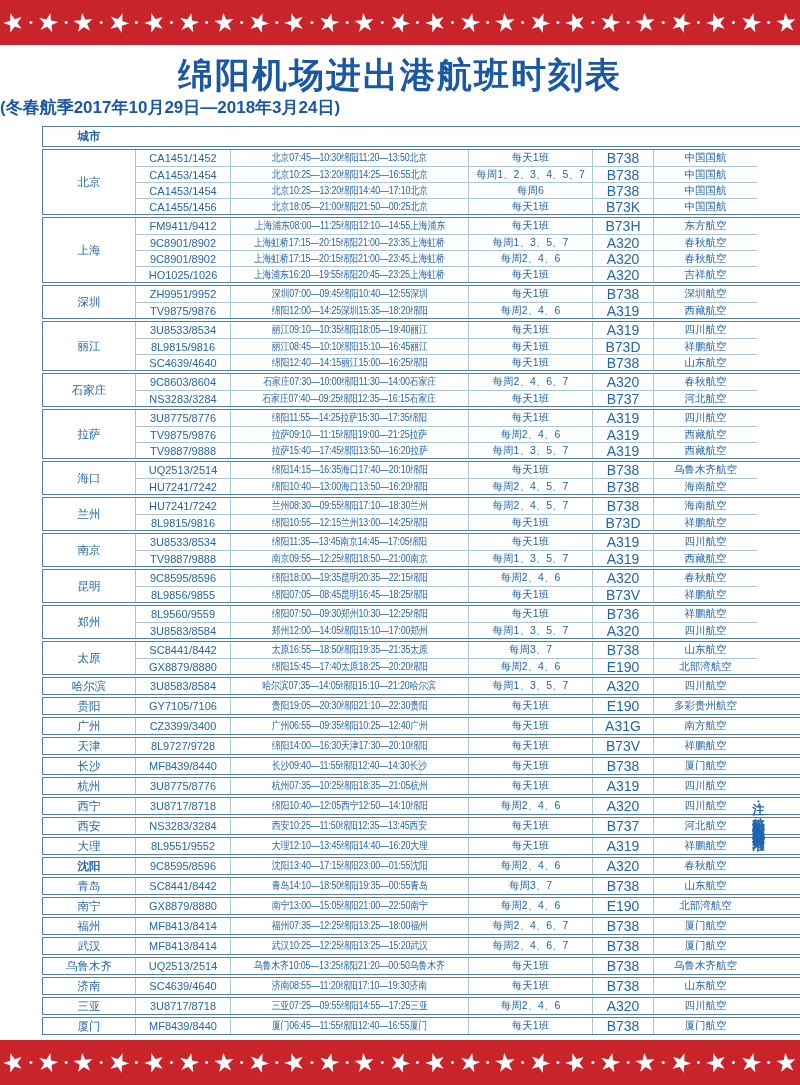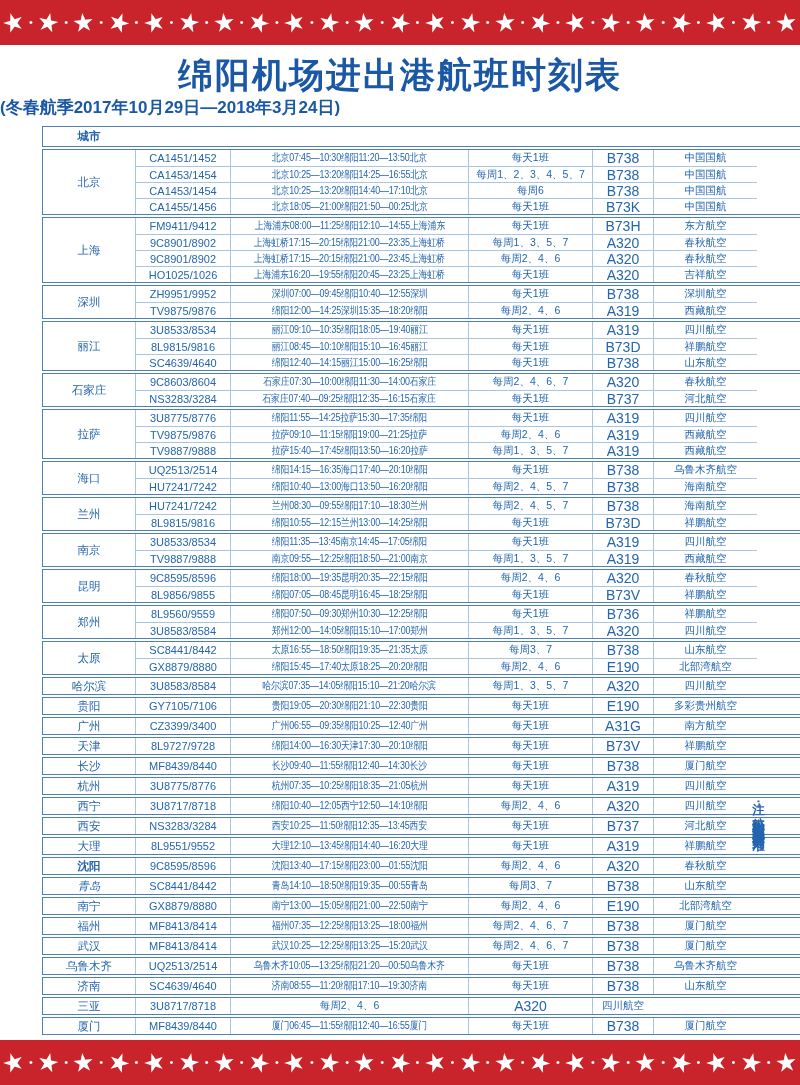--- a/index.html
+++ b/index.html
@@ -845,21 +845,21 @@
         <span class="txt">每周2、4、6</span>
       </div>
       <div class="cell type">
         <span class="txt">A320</span>
       </div>
       <div class="cell airline">
         <span class="txt">春秋航空</span>
       </div>
     </div>
     <div class="group">
-      <div class="cell city" style="grid-row: span 1; font-style: italic;">
+      <div class="cell city" style="grid-row: span 1;">
         <span class="txt">青岛</span>
       </div>
       <div class="cell flight">
         <span class="txt">SC8441/8442</span>
       </div>
       <div class="cell route">
         <span class="txt">青岛14:10—18:50绵阳19:35—00:55青岛</span>
       </div>
       <div class="cell days">
         <span class="txt">每周3、7</span>
@@ -970,20 +970,23 @@
       <div class="cell airline">
         <span class="txt">山东航空</span>
       </div>
     </div>
     <div class="group">
       <div class="cell city" style="grid-row: span 1;">
         <span class="txt">三亚</span>
       </div>
       <div class="cell flight">
         <span class="txt">3U8717/8718</span>
+      </div>
+      <div class="cell route">
+        <span class="txt">三亚07:25—09:55绵阳14:55—17:25三亚</span>
       </div>
       <div class="cell days">
         <span class="txt">每周2、4、6</span>
       </div>
       <div class="cell type">
         <span class="txt">A320</span>
       </div>
       <div class="cell airline">
         <span class="txt">四川航空</span>
       </div>

